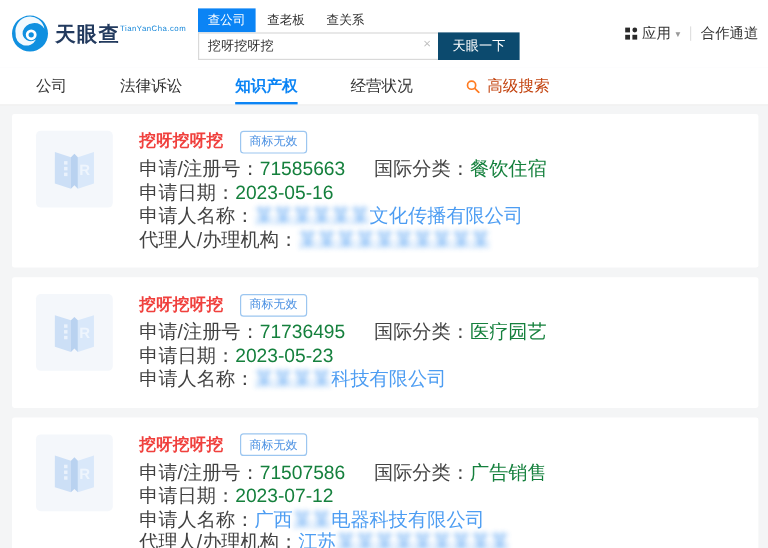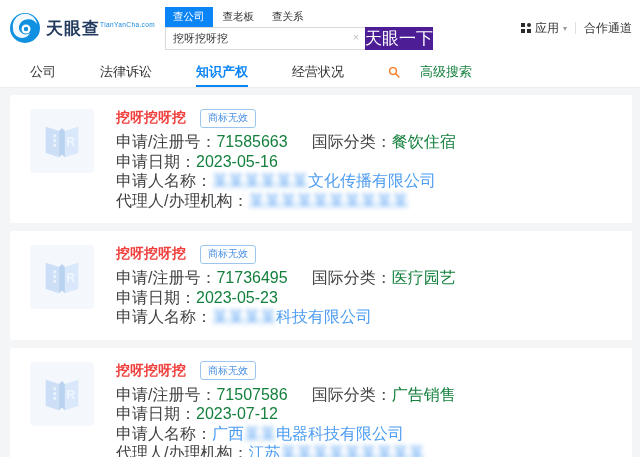--- a/index.html
+++ b/index.html
@@ -33,22 +33,22 @@
   .search-input-wrap { position:relative; }
   .search-input {
     width:200px; height:23px; border:1px solid #d9d9d9; border-right:none;
     font-size:11px; padding:0 20px 0 7px; color:#333; outline:none;
     font-family:"Liberation Sans","DejaVu Sans",sans-serif;
   }
   .clear-icon {
     position:absolute; right:6px; top:4px; color:#bfbfbf; font-size:11px; cursor:pointer;
   }
   .search-btn {
-    width:68px; height:23px; background:#4c1d95; color:#fff; border:none;
-    font-size:17px; cursor:pointer; white-space:nowrap;
+    width:68px; height:23px; background:#0c4a6e; color:#fff; border:none;
+    font-size:11px; cursor:pointer; white-space:nowrap;
     font-family:"Liberation Sans","DejaVu Sans",sans-serif;
   }
   .top-menu { margin-left:auto; display:flex; align-items:center; gap:8px; padding-right:2px; }
   .apps-entry { display:flex; align-items:center; gap:4px; cursor:pointer; }
   .grid-icon { display:grid; grid-template-columns:4px 4px; grid-template-rows:4px 4px; gap:1.5px; }
   .grid-icon span { background:#2a2a2a; }
   .grid-icon span:nth-child(2) { background:#2a2a2a; border-radius:50%; }
   .menu-label { font-size:12px; color:#333; white-space:nowrap; }
   .caret { font-size:8px; color:#999; }
   .menu-divider { width:1px; height:12px; background:#e0e0e0; }
@@ -59,21 +59,21 @@
     display:flex; align-items:stretch; padding-left:30px; gap:44px;
   }
   .nav-tab {
     font-size:13px; color:#333; display:flex; align-items:center; cursor:pointer;
     position:relative; white-space:nowrap;
   }
   .nav-tab.active { color:#0b84f5; font-weight:bold; }
   .nav-tab.active::after {
     content:""; position:absolute; left:0; right:0; bottom:0; height:2px; background:#0b84f5;
   }
-  .adv-search { color:#15803d; display:flex; align-items:center; gap:20px; font-size:13px; cursor:pointer; }
+  .adv-search { color:#c2410c; display:flex; align-items:center; gap:6px; font-size:13px; cursor:pointer; }
   
   .content { padding:7px 8px 0 10px; display:flex; flex-direction:column; gap:8px; }
   .card {
     background:#fff; border-radius:2px; padding:14px 20px 13px 20px;
     display:flex; gap:22px;
   }
   .thumb {
     width:64px; height:64px; background:#f4f7fb; border-radius:4px; flex:0 0 auto;
     display:flex; align-items:center; justify-content:center; cursor:pointer;
   }

